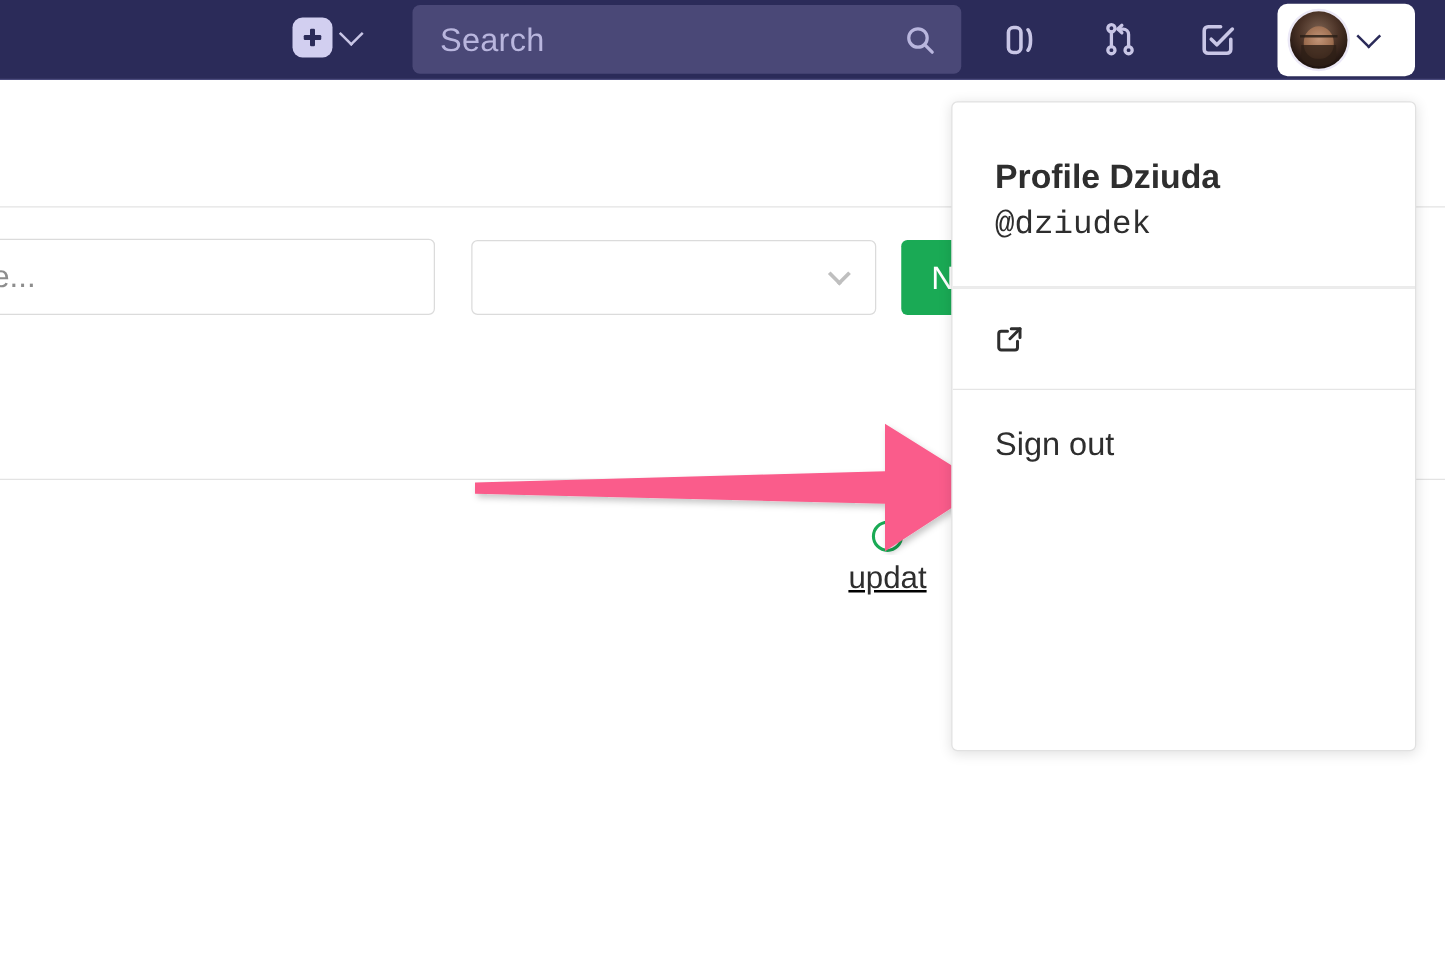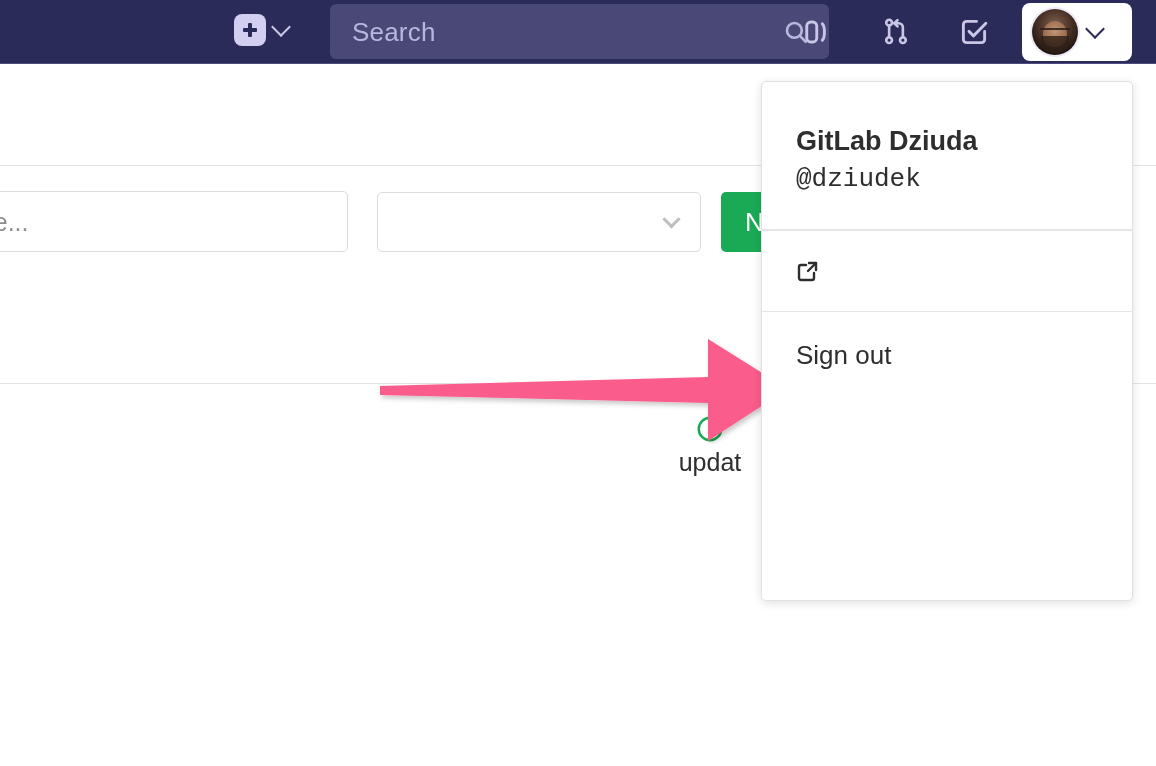--- a/index.html
+++ b/index.html
@@ -33,21 +33,21 @@
   .plus-glyph::before { left: 6px; top: 1px; width: 4px; height: 14px; }
   .plus-glyph::after  { left: 1px; top: 6px; width: 14px; height: 4px; }
   .chev {
     width: 14px; height: 14px;
     border-right: 2.5px solid #c9c6e6; border-bottom: 2.5px solid #c9c6e6;
     transform: rotate(45deg); margin-top: -6px;
   }
   .chev.dark { border-color: #2b2b59; }
 
   .search-box {
-    position: absolute; left: 330px; top: 4px; width: 499px; height: 55px;
+    position: absolute; left: 330px; top: 4px; width: 439px; height: 55px;
     background: #4a4877; border-radius: 6px;
   }
   .search-box .ph {
     position: absolute; left: 22px; top: 50%; transform: translateY(-50%);
     color: #b9b6de; font-size: 26px; letter-spacing: .2px;
   }
   .search-icon {
     position: absolute; right: 20px; top: 50%; transform: translateY(-50%);
     width: 26px; height: 26px;
   }
@@ -116,21 +116,21 @@
   }
   .new-btn {
     position: absolute; left: 721px; top: 128px; width: 120px; height: 60px;
     background: #1aaa55; border-radius: 5px; color: #fff;
     font-size: 26px; display: flex; align-items: center; padding-left: 24px;
     white-space: nowrap; overflow: hidden;
   }
 
   .status-row {
     position: absolute; left: 560px; top: 350px; width: 300px;
-    display: flex; flex-direction: column; align-items: center; gap: 4px;
+    display: flex; flex-direction: column; align-items: center; gap: 4px; text-decoration: underline;
   }
   .status-icon { width: 30px; height: 30px; }
   .status-text { color: #2e2e2e; font-size: 25px; white-space: nowrap; }
 
   
   .arrow { position: absolute; left: 370px; top: 270px; width: 420px; height: 110px; }
 
   
   .dropdown {
     position: absolute; left: 761px; top: 81px; width: 372px; height: 520px;
@@ -185,21 +185,21 @@
             <feDropShadow dx="2" dy="3" stdDeviation="2.5" flood-color="#000" flood-opacity="0.22"></feDropShadow>
           </filter>
         </defs>
         <path filter="url(#ashadow)" fill="#fa5c8b" d="M10,52 L338,43 L338,5 L418,55 L338,107 L338,69 L10,61 Z"></path>
       </svg>
     </div>
   </div>
 
   <div class="dropdown">
     <div class="dd-header">
-      <div class="dd-name">GitLab Dziuda</div>
+      <div class="dd-name">Profile Dziuda</div>
       <div class="dd-handle">@dziudek</div>
     </div>
     <div class="dd-sep"></div>
 
     <div class="dd-sep"></div>
 
     <div class="dd-group">
       <div class="dd-item">
         <span class="ext-icon">
           <svg viewBox="0 0 24 24" width="24" height="24" fill="none" stroke="#2e2e2e" stroke-width="2.4" stroke-linecap="round" stroke-linejoin="round">

